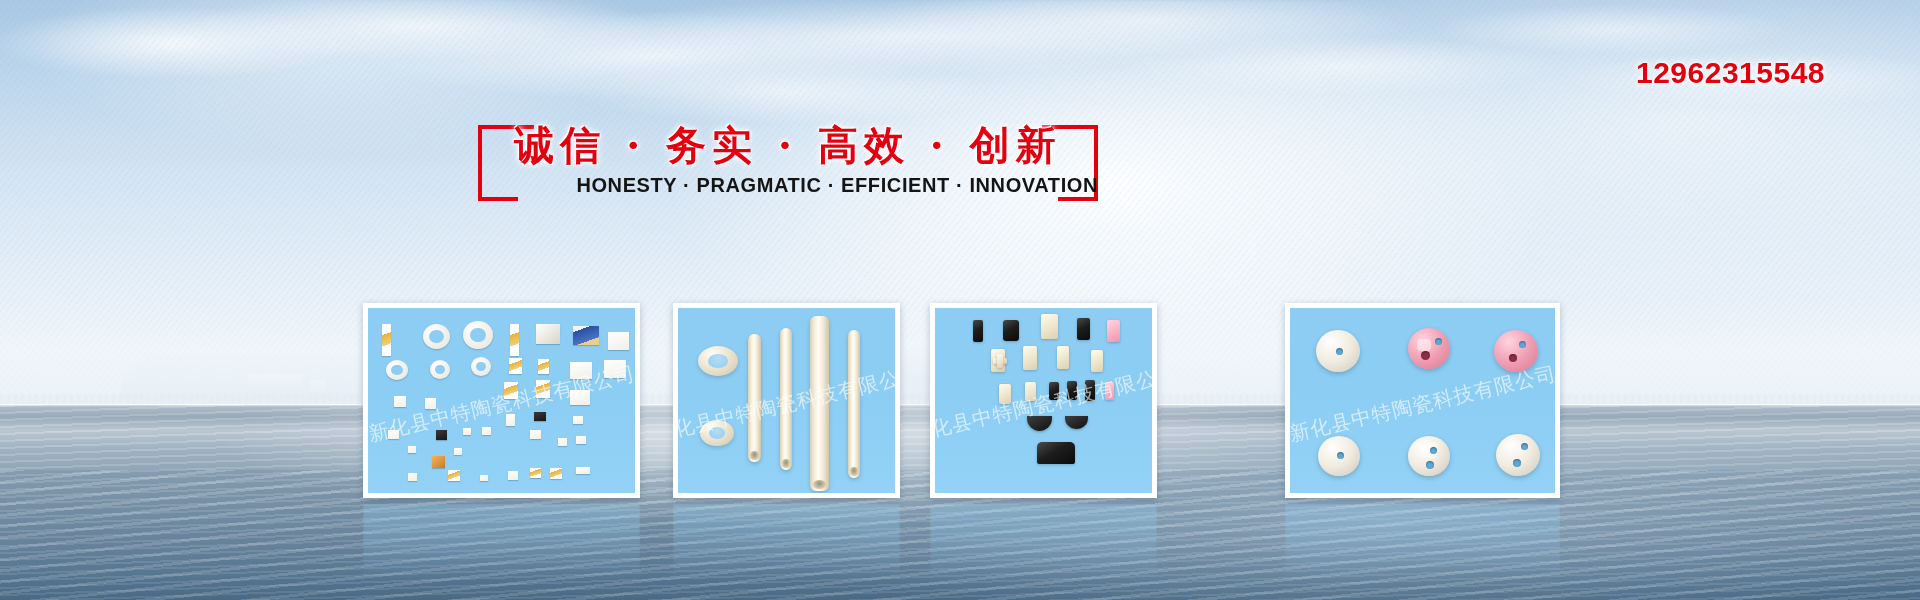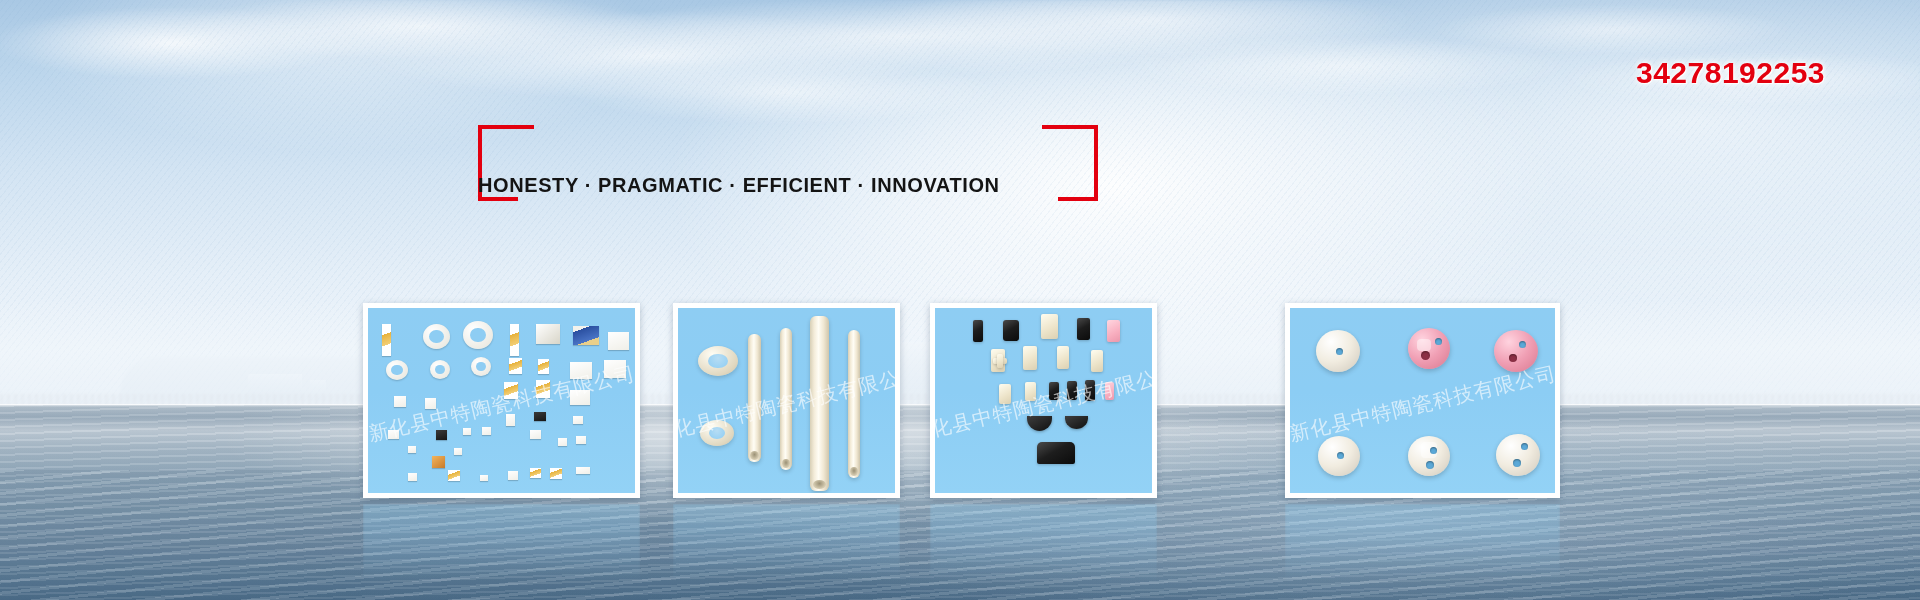--- a/index.html
+++ b/index.html
@@ -124,21 +124,21 @@
     position:absolute; left:0; top:6px; width:620px;
     text-align:center;
     font-family:"DejaVu Serif","Liberation Serif",serif;
     font-size:40px; font-weight:700; color:#e3000f;
     letter-spacing:6px;
     text-shadow:0 0 5px #fff, 0 0 9px #fff, 1px 1px 0 #fff, -1px -1px 0 #fff;
     white-space:nowrap;
   }
   .slogan-en {
     position:absolute; left:0; top:62px; width:620px;
-    text-align:left;
+    text-align:right;
     font-size:20px; font-weight:700; color:#141414;
     letter-spacing:.6px; white-space:nowrap;
   }
 
   
   .contact { position:absolute; right:44px; top:54px; text-align:left; width:240px; }
   .contact-slogan {
     font-size:20px; font-weight:700; color:#e3000f; letter-spacing:1.5px;
     text-shadow:0 0 4px #fff, 0 0 8px #fff, 1px 1px 0 #fff;
     white-space:nowrap; line-height:1.25;
@@ -279,25 +279,26 @@
   <div class="haze"></div>
 
   <div class="ground"></div>
   <div class="ground-sheen"></div>
   <div class="ground-ripples"></div>
   <div class="horizon-line"></div>
 
   <div class="slogan">
     <div class="bracket-l"></div>
     <div class="bracket-r"></div>
+    <div class="slogan-cn">诚信 · 务实 · 高效 · 创新</div>
     <div class="slogan-en">HONESTY · PRAGMATIC · EFFICIENT · INNOVATION</div>
   </div>
 
   <div class="contact">
-    <div class="contact-phone">34278192253</div>
+    <div class="contact-phone">12962315548</div>
   </div>
 
   <div class="panels">
 
     <div class="panel" style="left:363px;width:277px;">
       <div class="panel-inner">
         <div class="part chip gold" style="left:14px;top:16px;width:9px;height:32px;"></div>
         <div class="part ring" style="left:55px;top:16px;width:27px;height:25px;"></div>
         <div class="part ring" style="left:95px;top:13px;width:30px;height:28px;"></div>
         <div class="part chip gold" style="left:142px;top:16px;width:9px;height:32px;"></div>

